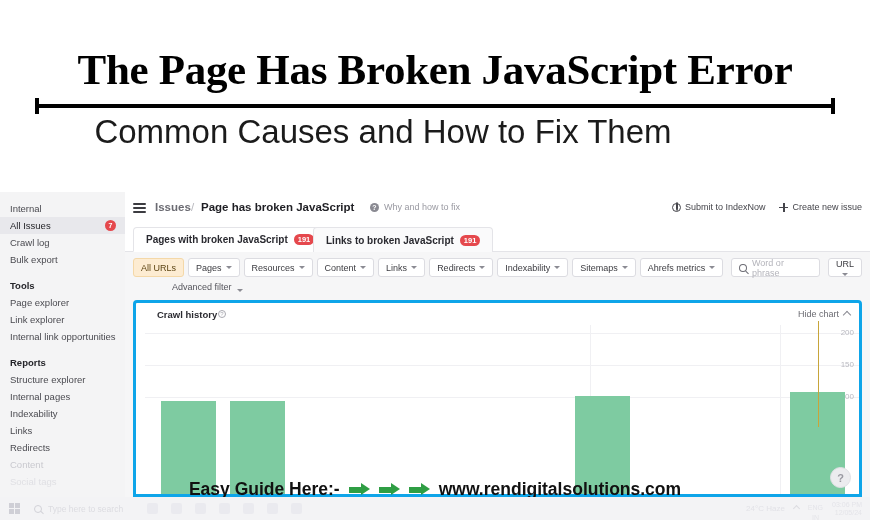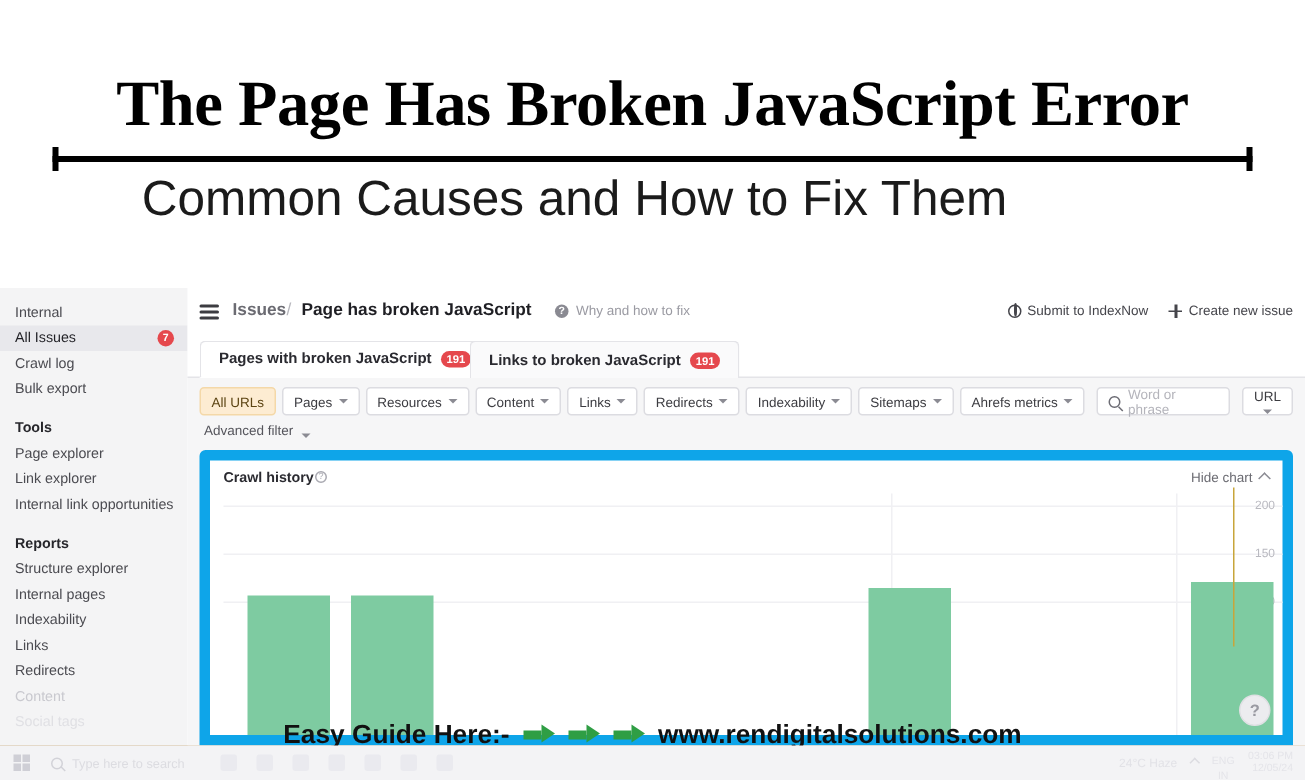--- a/index.html
+++ b/index.html
@@ -2,21 +2,21 @@
 <html><head>
 <meta charset="utf-8">
 <style>
   * { box-sizing: border-box; margin: 0; padding: 0; }
   html, body {
     width: 870px; height: 520px;
     background: #ffffff;
     font-family: "Liberation Sans", sans-serif;
     overflow: hidden;
   }
-  #page { position: relative; width: 870px; height: 520px; background:#a16207; }
+  #page { position: relative; width: 870px; height: 520px; background:#86efac; }
 
   
   .title-block { position:absolute; left:0; top:0; width:870px; height:192px; background:#fff; }
   .main-title {
     position:absolute; left:0; top:48px; width:870px;
     text-align:center;
     font-family:"Liberation Serif", serif;
     font-weight:700;
     font-size:43px;
     line-height:1.0;
@@ -106,23 +106,23 @@
   }
   .chip.amber { background:#fdecd2; border-color:#f4d8a8; color:#5c4413; }
   .caret { width:0;height:0;border-left:3px solid transparent;border-right:3px solid transparent;border-top:3.5px solid #8b8b93; }
   .searchbox {
     height:19px; width:152px; display:flex; align-items:center; gap:5px; padding:0 7px;
     background:#fff; border:1px solid #dcdce1; border-radius:3px; margin-left:4px;
   }
   .mag { width:8px;height:8px;border:1.3px solid #6d6d75;border-radius:50%; position:relative; }
   .mag:after { content:""; position:absolute; right:-3px; bottom:-2.5px; width:4px;height:1.3px;background:#6d6d75; transform:rotate(45deg); }
   .search-ph { font-size:9px; color:#b4b4bb; }
-  .advanced { margin-top:5px; display:flex; align-items:flex-end; gap:5px; font-size:9px; color:#55555c; padding-left:3px;}
-
-  .chartcard { position:absolute; left:8px; right:8px; top:48px; bottom:0; background:#fff; border:7px solid #0ea5e9; border-radius:4px 4px 0 0; }
+  .advanced { margin-top:5px; display:flex; align-items:flex-end; gap:5px; font-size:9px; color:#55555c; padding-left:3px;margin-left:36px;}
+
+  .chartcard { position:absolute; left:8px; right:8px; top:48px; bottom:0; background:#fff; border:3px solid #0ea5e9; border-radius:4px 4px 0 0;padding-left:12px; }
   .chart-head { position:relative; height:22px; }
   .chart-title { position:absolute; left:9px; top:6px; font-size:9.5px; font-weight:700; color:#2a2a30; }
   .chart-info { position:absolute; left:70px; top:7px; width:8px;height:8px;border-radius:50%;border:1.1px solid #a9a9b1; color:#a9a9b1; font-size:6px; line-height:7px; text-align:center; }
   .hide-chart { position:absolute; right:9px; top:6px; font-size:9px; color:#6b6b72; display:flex; align-items:center; gap:5px;}
   .chev-up { width:6px;height:6px;border-left:1.3px solid #8b8b93;border-top:1.3px solid #8b8b93;transform:rotate(45deg); margin-top:2px;}
 
   .plot { position:absolute; left:9px; right:46px; top:22px; bottom:0; }
   .gridline { position:absolute; left:0; right:-46px; height:1px; background:#f0f0f3; }
   .ytick { position:absolute; right:-41px; font-size:8px; color:#b9b9c0; transform:translateY(-5px); }
   .bar { position:absolute; bottom:0; background:#7ecba1; }

